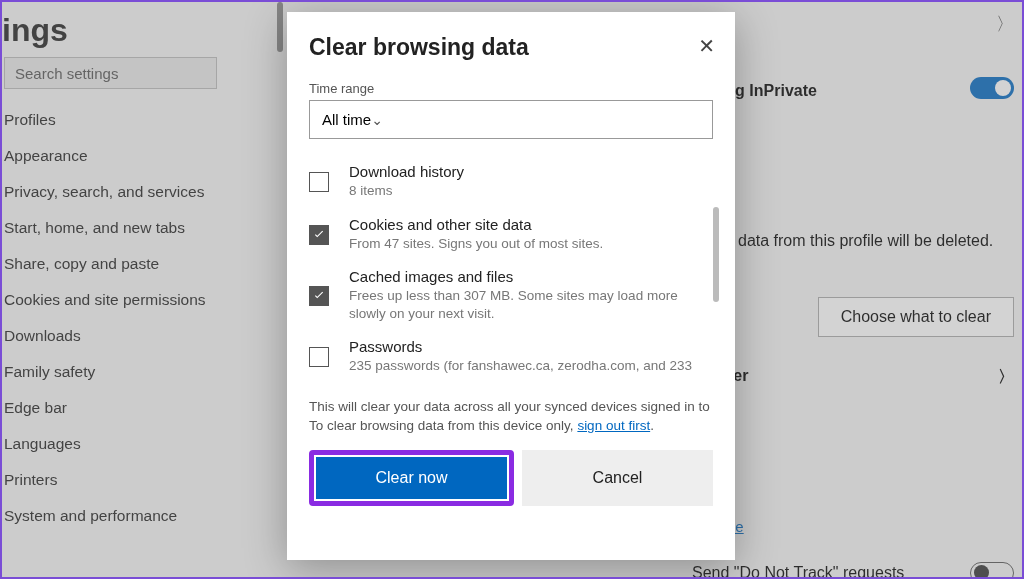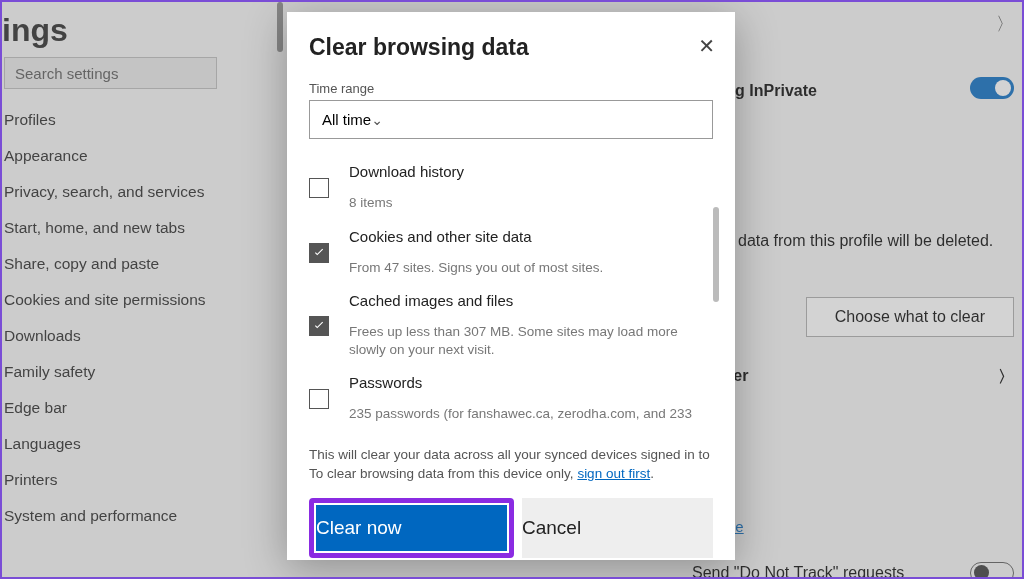--- a/index.html
+++ b/index.html
@@ -8,45 +8,45 @@
 .page-title-bg { position: absolute; top: 10px; left: 0; font-size: 32px; font-weight: 600; color: #222; }
 .search-box { position: absolute; top: 55px; left: 2px; width: 213px; height: 32px; background: #e8e8e8; border: 1px solid #bbb; padding: 4px 10px; font-size: 15px; color: #555; display:flex; align-items:center; }
 .sidebar { position: absolute; top: 100px; left: 0; width: 260px; }
 .sidebar-item { padding: 9px 2px; font-size: 15.5px; color: #222; cursor: pointer; }
 .right-pane { position: absolute; top: 0; left: 330px; right: 0; bottom: 0; }
 .exc-row { position: absolute; top: 10px; right: 8px; font-size: 18px; color: #555; }
 .inprivate-row { position: absolute; top: 80px; left: 380px; font-size: 16px; font-weight:600; }
 .toggle { position: absolute; top: 75px; right: 8px; width: 44px; height: 22px; background: #0067c0; border-radius: 11px; }
 .toggle::after { content:""; position:absolute; right:3px; top:3px; width:16px; height:16px; background:#fff; border-radius:50%; }
 .profile-note { position: absolute; top: 230px; left: 390px; font-size: 16px; }
-.choose-btn { position: absolute; top: 295px; right: 8px; border: 1px solid #aaa; background: #fff; padding: 10px 28px; font-size: 16px; }
+.choose-btn { position: absolute; top: 295px; right: 8px; border: 1px solid #aaa; background: #fff; padding: 10px 22px; font-size: 16px; }
 .wser-row { position: absolute; top: 365px; left: 380px; right: 8px; font-size: 16px; font-weight:600; display:flex; justify-content:space-between; }
 .ore-link { position: absolute; top: 516px; left: 390px; color: #0067c0; text-decoration: underline; font-size:15px; }
 .dnt-row { position: absolute; top: 560px; left: 360px; right: 8px; font-size: 16px; display:flex; justify-content:space-between; align-items:center; }
 .toggle-off { width:44px; height:22px; border:1px solid #555; border-radius:11px; position:relative; }
 .toggle-off::after { content:""; position:absolute; left:3px; top:2px; width:15px; height:15px; background:#333; border-radius:50%; }
 .side-scroll { position:absolute; top:0; left:275px; width:6px; height:50px; background:#888; border-radius:3px; z-index:3; }
 
 .modal { position: absolute; z-index: 40; top: 10px; left: 285px; width: 448px; height: 548px; background: #fff; box-shadow: 0 8px 40px rgba(0,0,0,0.3); padding: 22px 22px 16px; }
 .modal h2 { font-size: 23px; font-weight: 700; color: #222; margin-bottom: 20px; }
 .close-x { position: absolute; top: 22px; right: 20px; font-size: 20px; cursor: pointer; color:#444; }
 .tr-label { font-size: 13px; color: #555; margin-bottom: 4px; }
 .select { width: 100%; border: 1px solid #999; padding: 10px 12px; font-size: 15px; display:flex; align-items:center; margin-bottom: 18px; cursor:pointer; }
 .chev { font-size: 14px; color:#555; }
 .opt { display:flex; gap:20px; padding: 6px 0 10px; align-items:center; }
 .cb { width:20px; height:20px; border:1.5px solid #555; flex:none; margin-top:2px; display:flex; align-items:center; justify-content:center; cursor:pointer; }
 .cb.checked { background:#555; border-color:#555; color:#fff; }
 .cb.checked svg { display:block; }
 .cb svg { display:none; width:14px; height:14px; }
 .opt-title { font-size: 15px; color:#222; }
-.opt-sub { font-size: 13.5px; color:#777; margin-top:14px; line-height:1.3; }
+.opt-sub { font-size: 13.5px; color:#777; margin-top:2px; line-height:1.3; }
 .sync-note { font-size: 13.5px; color:#555; margin-top:12px; line-height:1.45; }
 .sync-note a { color:#0067c0; text-decoration: underline; }
 .btn-row { display:flex; gap:8px; margin-top:14px; }
-.btn { flex:1; padding:12px 0; text-align:left; font-size:19px; cursor:pointer; border:none; }
+.btn { flex:1; padding:12px 0; text-align:center; font-size:16px; cursor:pointer; border:none; }
 .btn-primary { background:#0067c0; color:#fff; }
 .btn-secondary { background:#eee; color:#222; }
 .highlight-ring { border:5px solid #8a2be2; border-radius:4px; padding:2px; }
 .list-scroll { position:absolute; top:195px; right:16px; width:6px; height:95px; background:#bbb; border-radius:3px; }
 </style>
 </head>
 <body>
 
 <div class="page-title-bg">ings</div>
 

